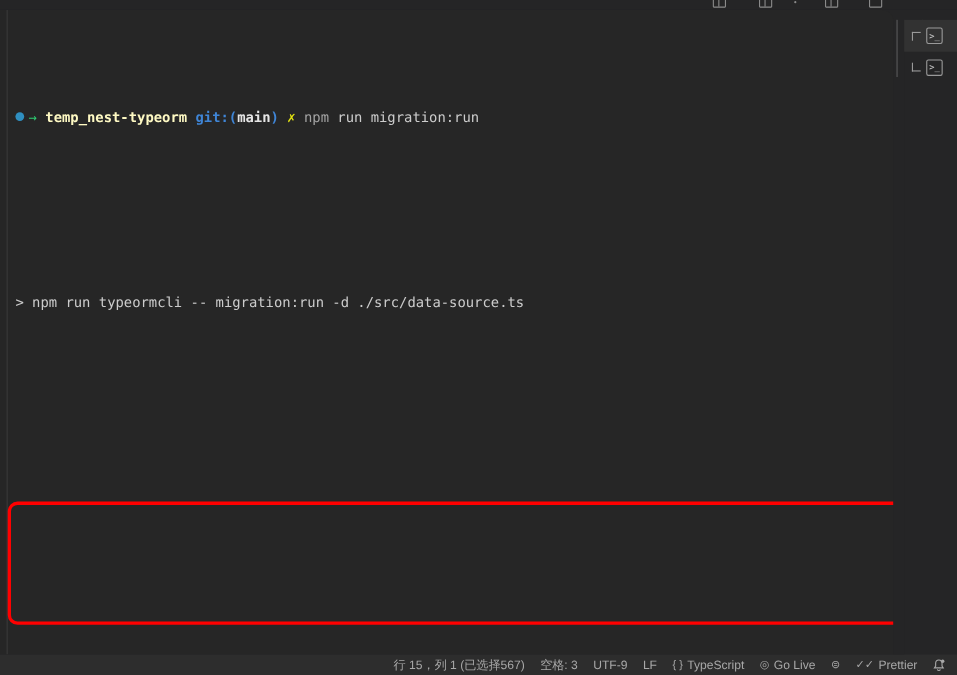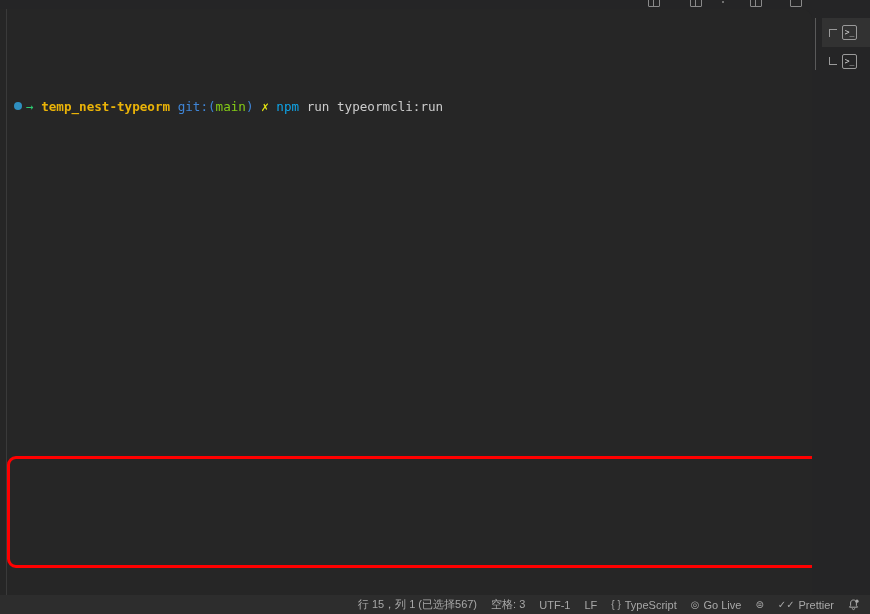--- a/index.html
+++ b/index.html
@@ -92,25 +92,25 @@
   
   .pdot {
     display: inline-block;
     width: 8px; height: 8px;
     border-radius: 50%;
     background: #2f8fc0;
     vertical-align: 1px;
     margin-right: 4px;
   }
   .arrow { color: #2ecc71; }
-  .dir   { color: #eab308; font-weight: bold; }
-  .git   { color: #3f85d6; font-weight: normal; }
-  .branch{ color: #84cc16; font-weight: normal; }
+  .dir   { color: #fef9c3; font-weight: bold; }
+  .git   { color: #3f85d6; font-weight: bold; }
+  .branch{ color: #e5e5e5; font-weight: bold; }
   .xmark { color: #e5e510; font-weight: bold; }
-  .npm   { color: #0ea5e9; }
+  .npm   { color: #a3a3a3; }
   .plain { color: #cccccc; }
 
   
   #red-box {
     position: absolute;
     left: 7px;
     top: 447px;
     width: 815px;
     height: 112px;
     border: 3px solid #ff0000;
@@ -258,24 +258,25 @@
   </div>
 
   <div id="terminal-panel">
 
     <div id="terminal-body">
       <div id="left-rule"></div>
 
       <div id="term-text">
 
         
-        <div class="line"><span class="pdot"></span><span class="arrow">→</span> <span class="dir">temp_nest-typeorm</span> <span class="git">git:(</span><span class="branch">main</span><span class="git">)</span> <span class="xmark">✗</span> <span class="npm">npm</span><span class="plain"> run typeormcli:run</span></div>
+        <div class="line"><span class="pdot"></span><span class="arrow">→</span> <span class="dir">temp_nest-typeorm</span> <span class="git">git:(</span><span class="branch">main</span><span class="git">)</span> <span class="xmark">✗</span> <span class="npm">npm</span><span class="plain"> run migration:run</span></div>
 
         <div class="line blank"></div>
 
+        <div class="line"><span class="plain">&gt; npm run typeormcli -- migration:run -d ./src/data-source.ts</span></div>
 
         <div class="line blank"></div>
         <div class="line blank"></div>
 
         
 
         
 
         
         
@@ -343,21 +344,21 @@
 
     <div class="sb-item">
       <span>行 15，列 1 (已选择567)</span>
     </div>
 
     <div class="sb-item">
       <span>空格: 3</span>
     </div>
 
     <div class="sb-item">
-      <span>UTF-1</span>
+      <span>UTF-9</span>
     </div>
 
     <div class="sb-item">
       <span>LF</span>
     </div>
 
     <div class="sb-item">
       <span class="sb-ico">{ }</span>
       <span>TypeScript</span>
     </div>

